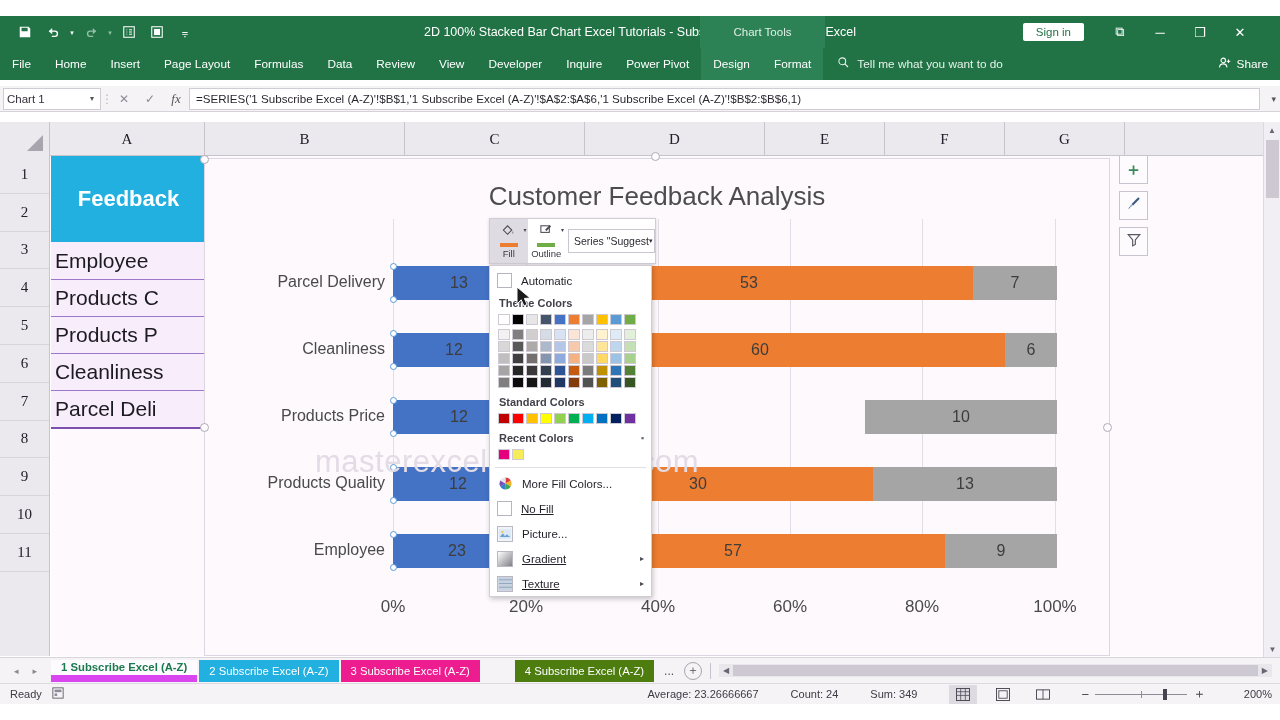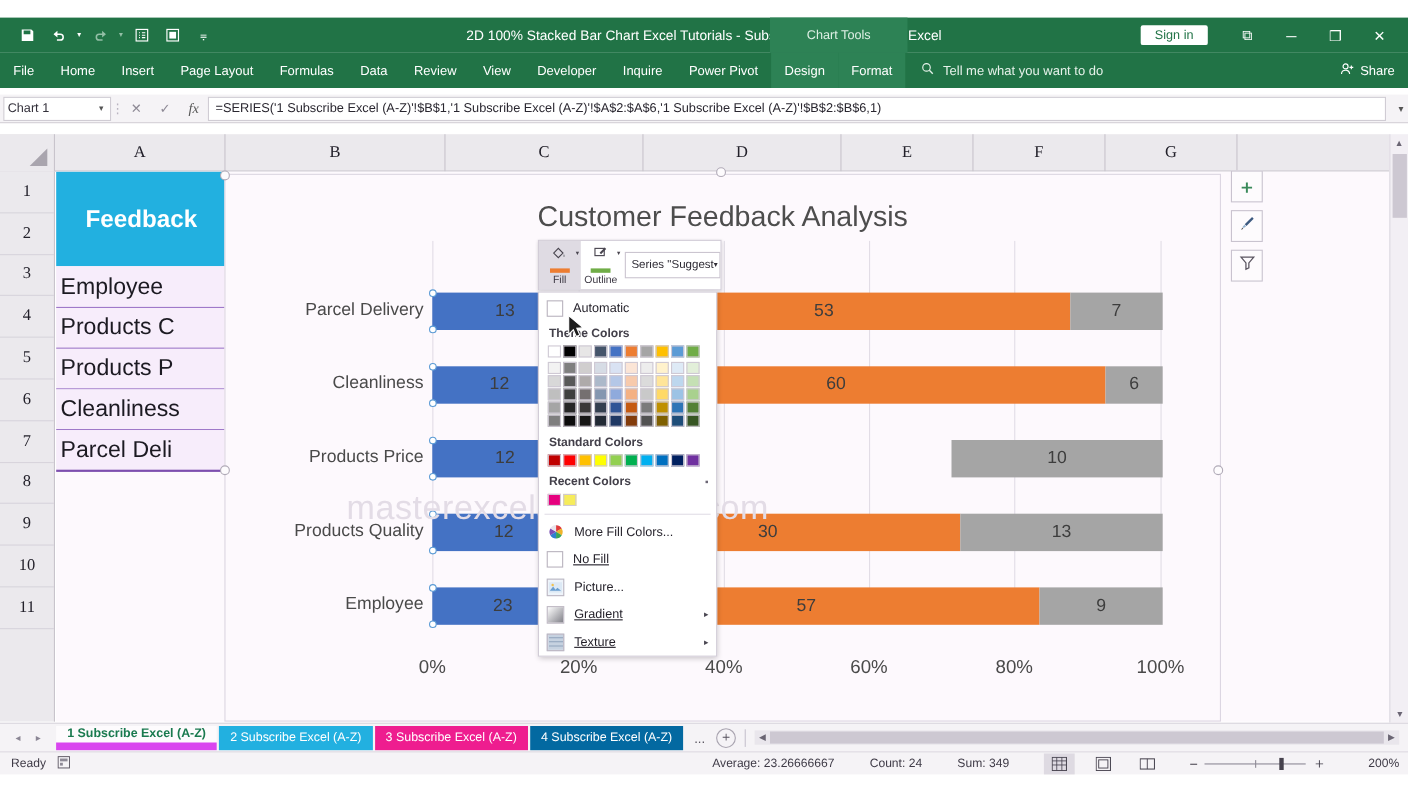--- a/index.html
+++ b/index.html
@@ -26,21 +26,21 @@
     position: absolute; left: 0; right: 0; text-align: center;
     color: #ffffff; font-size: 12.5px; pointer-events: none;
   }
   .charttools-tab {
     position: absolute; left: 700px; top: 16px; width: 125px; height: 32px;
     background: #2d8255; color: #dff0e6; font-size: 11.5px;
     display: flex; align-items: center; justify-content: center;
   }
   .win-right {
     position: absolute; right: 0; top: 16px; height: 32px;
-    display: flex; align-items: center; gap: 0px; padding-right: 6px; margin-left: 33px;
+    display: flex; align-items: center; gap: 0px; padding-right: 20px; margin-left: 33px;
   }
   .signin {
     background: #fff; color: #217346; font-size: 11.5px;
     padding: 3px 13px; border-radius: 2px; margin-right: 16px;
   }
   .wbtn {
     width: 40px; height: 30px; display: flex; align-items: center; justify-content: center;
     color: #fff; font-size: 13px;
   }
 
@@ -724,21 +724,21 @@
   </div>
 
   <div class="tabbar">
     <div class="navarrows">
       <span>◂</span>
       <span>▸</span>
     </div>
     <div class="stab active">1 Subscribe Excel (A-Z)</div>
     <div class="stab" style="background:#22b0e0;color:#fff;">2 Subscribe Excel (A-Z)</div>
     <div class="stab" style="background:#ee1d8f;color:#fff;">3 Subscribe Excel (A-Z)</div>
-    <div class="stab" style="background:#0369a1;color:#fff;">4 Subscribe Excel (A-Z)</div>
+    <div class="stab" style="background:#4d7c0f;color:#fff;margin-left:33px;">4 Subscribe Excel (A-Z)</div>
     <div class="tabdots">...</div>
     <div class="addsheet">＋</div>
     <div class="tab-vsep"></div>
     <div class="hscroll">
       <span class="lbtn">◀</span>
       <div class="thumb"></div>
       <span class="rbtn">▶</span>
     </div>
   </div>
 

